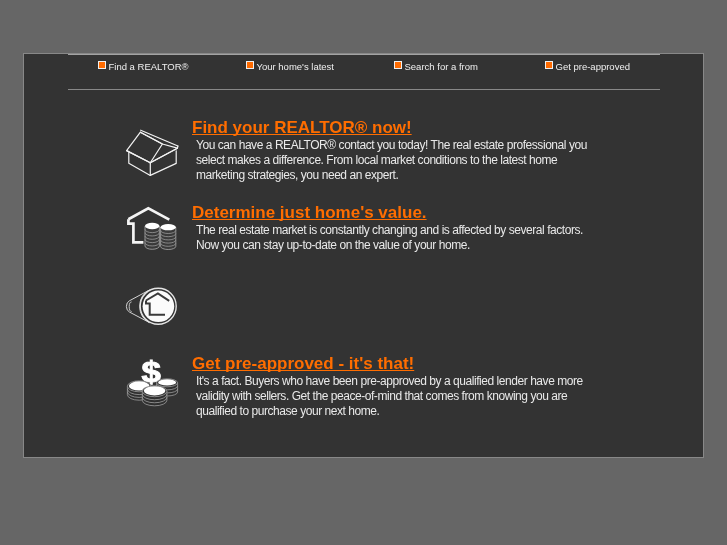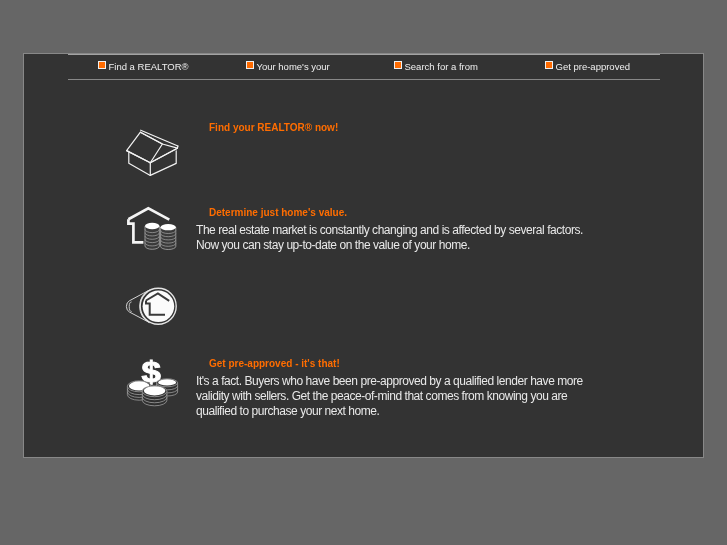--- a/index.html
+++ b/index.html
@@ -9,52 +9,52 @@
     background:#666666;
     font-family:"Liberation Sans",sans-serif;
   }
   #panel{
     position:absolute;left:23px;top:53px;width:681px;height:405px;
     background:#333333;
     border:1px solid #888888;
     box-sizing:border-box;
   }
   #nav{
-    position:absolute;left:44px;top:0px;width:592px;height:26px;
+    position:absolute;left:44px;top:0px;width:592px;height:36px;
     border-top:1px solid #a3a3a3;
     border-bottom:1px solid #888888;
     box-sizing:border-box;
   }
   .navitem{position:absolute;top:0;}
   .bullet{position:absolute;top:6px;width:8px;height:8px;background:#ff6b00;border:1px solid #f0f0f0;box-sizing:border-box;}
   .navlabel{position:absolute;top:6px;left:10.5px;color:#f0f0f0;font-size:9.5px;line-height:11px;white-space:nowrap;}
   .sec-head{
-    position:absolute;left:185px;
-    font-size:10px;font-weight:bold;color:#ff6d00;
-    text-decoration-skip-ink:none;white-space:nowrap;line-height:15px;
+    position:absolute;left:168px;
+    font-size:17px;font-weight:bold;color:#ff6d00;
+    text-decoration:underline;text-decoration-skip-ink:none;white-space:nowrap;line-height:15px;
   }
   .sec-body{
     position:absolute;left:172px;width:412px;
     font-size:12px;color:#e9e9e9;line-height:15px;letter-spacing:-0.45px;
   }
   .sec-icon{position:absolute;}
 </style>
 </head>
 <body>
 
 <div id="panel">
 
   <div id="nav">
     <div class="navitem" style="left:30px">
       <span class="bullet"></span>
       <span class="navlabel">Find a REALTOR®</span>
     </div>
     <div class="navitem" style="left:178px">
       <span class="bullet"></span>
-      <span class="navlabel">Your home's your</span>
+      <span class="navlabel">Your home's latest</span>
     </div>
     <div class="navitem" style="left:326px">
       <span class="bullet"></span>
       <span class="navlabel">Search for a from</span>
     </div>
     <div class="navitem" style="left:477px">
       <span class="bullet"></span>
       <span class="navlabel">Get pre-approved</span>
     </div>
   </div>
@@ -67,20 +67,21 @@
         <path d="M2.6 21.6 L26.3 33.8 L53.4 19.2"></path>
         <path d="M16.4 3.2 L2.6 21.6 L26.3 33.8 L38.4 15.0 Z"></path>
         <path d="M16.4 3.2 L38.4 15.0 L53.4 19.2"></path>
         <path d="M53.4 19.2 L26.3 33.8"></path>
         <path d="M16.7 1.2 L53.9 17.0"></path>
         <path d="M53.9 17.0 L53.4 19.2"></path>
       </g>
     </svg>
   </div>
   <a class="sec-head" style="top:66px">Find your REALTOR® now!</a>
+  <div class="sec-body" style="top:84px">You can have a REALTOR® contact you today! The real estate professional you select makes a difference. From local market conditions to the latest home marketing strategies, you need an expert.</div>
 
   <div class="sec-icon" style="left:100px;top:150px;width:56px;height:48px">
     <svg width="56" height="48" viewBox="0 0 56 48">
     <g fill="none" stroke="#f4f4f4" stroke-width="2.7" stroke-linejoin="miter" stroke-linecap="butt">
       <path d="M4.4 15.2 L24.3 4.4 L45.3 15.6"></path>
       <path d="M4.4 15.2 L4.4 19.6 L9.4 19.6 L9.4 38.4 L19.4 38.4"></path>
     </g>
     <path d="M21.0 22.0 L21.0 41.980000000000004 A7.2 3.3 0 0 0 35.4 41.980000000000004 L35.4 22.0 Z" fill="#3a3a3a" stroke="#9e9e9e" stroke-width="0.9"></path>
     <path d="M21.0 25.33 A7.2 3.3 0 0 0 35.4 25.33" fill="none" stroke="#8f8f8f" stroke-width="0.9"></path>
     <path d="M21.0 28.66 A7.2 3.3 0 0 0 35.4 28.66" fill="none" stroke="#8f8f8f" stroke-width="0.9"></path>

